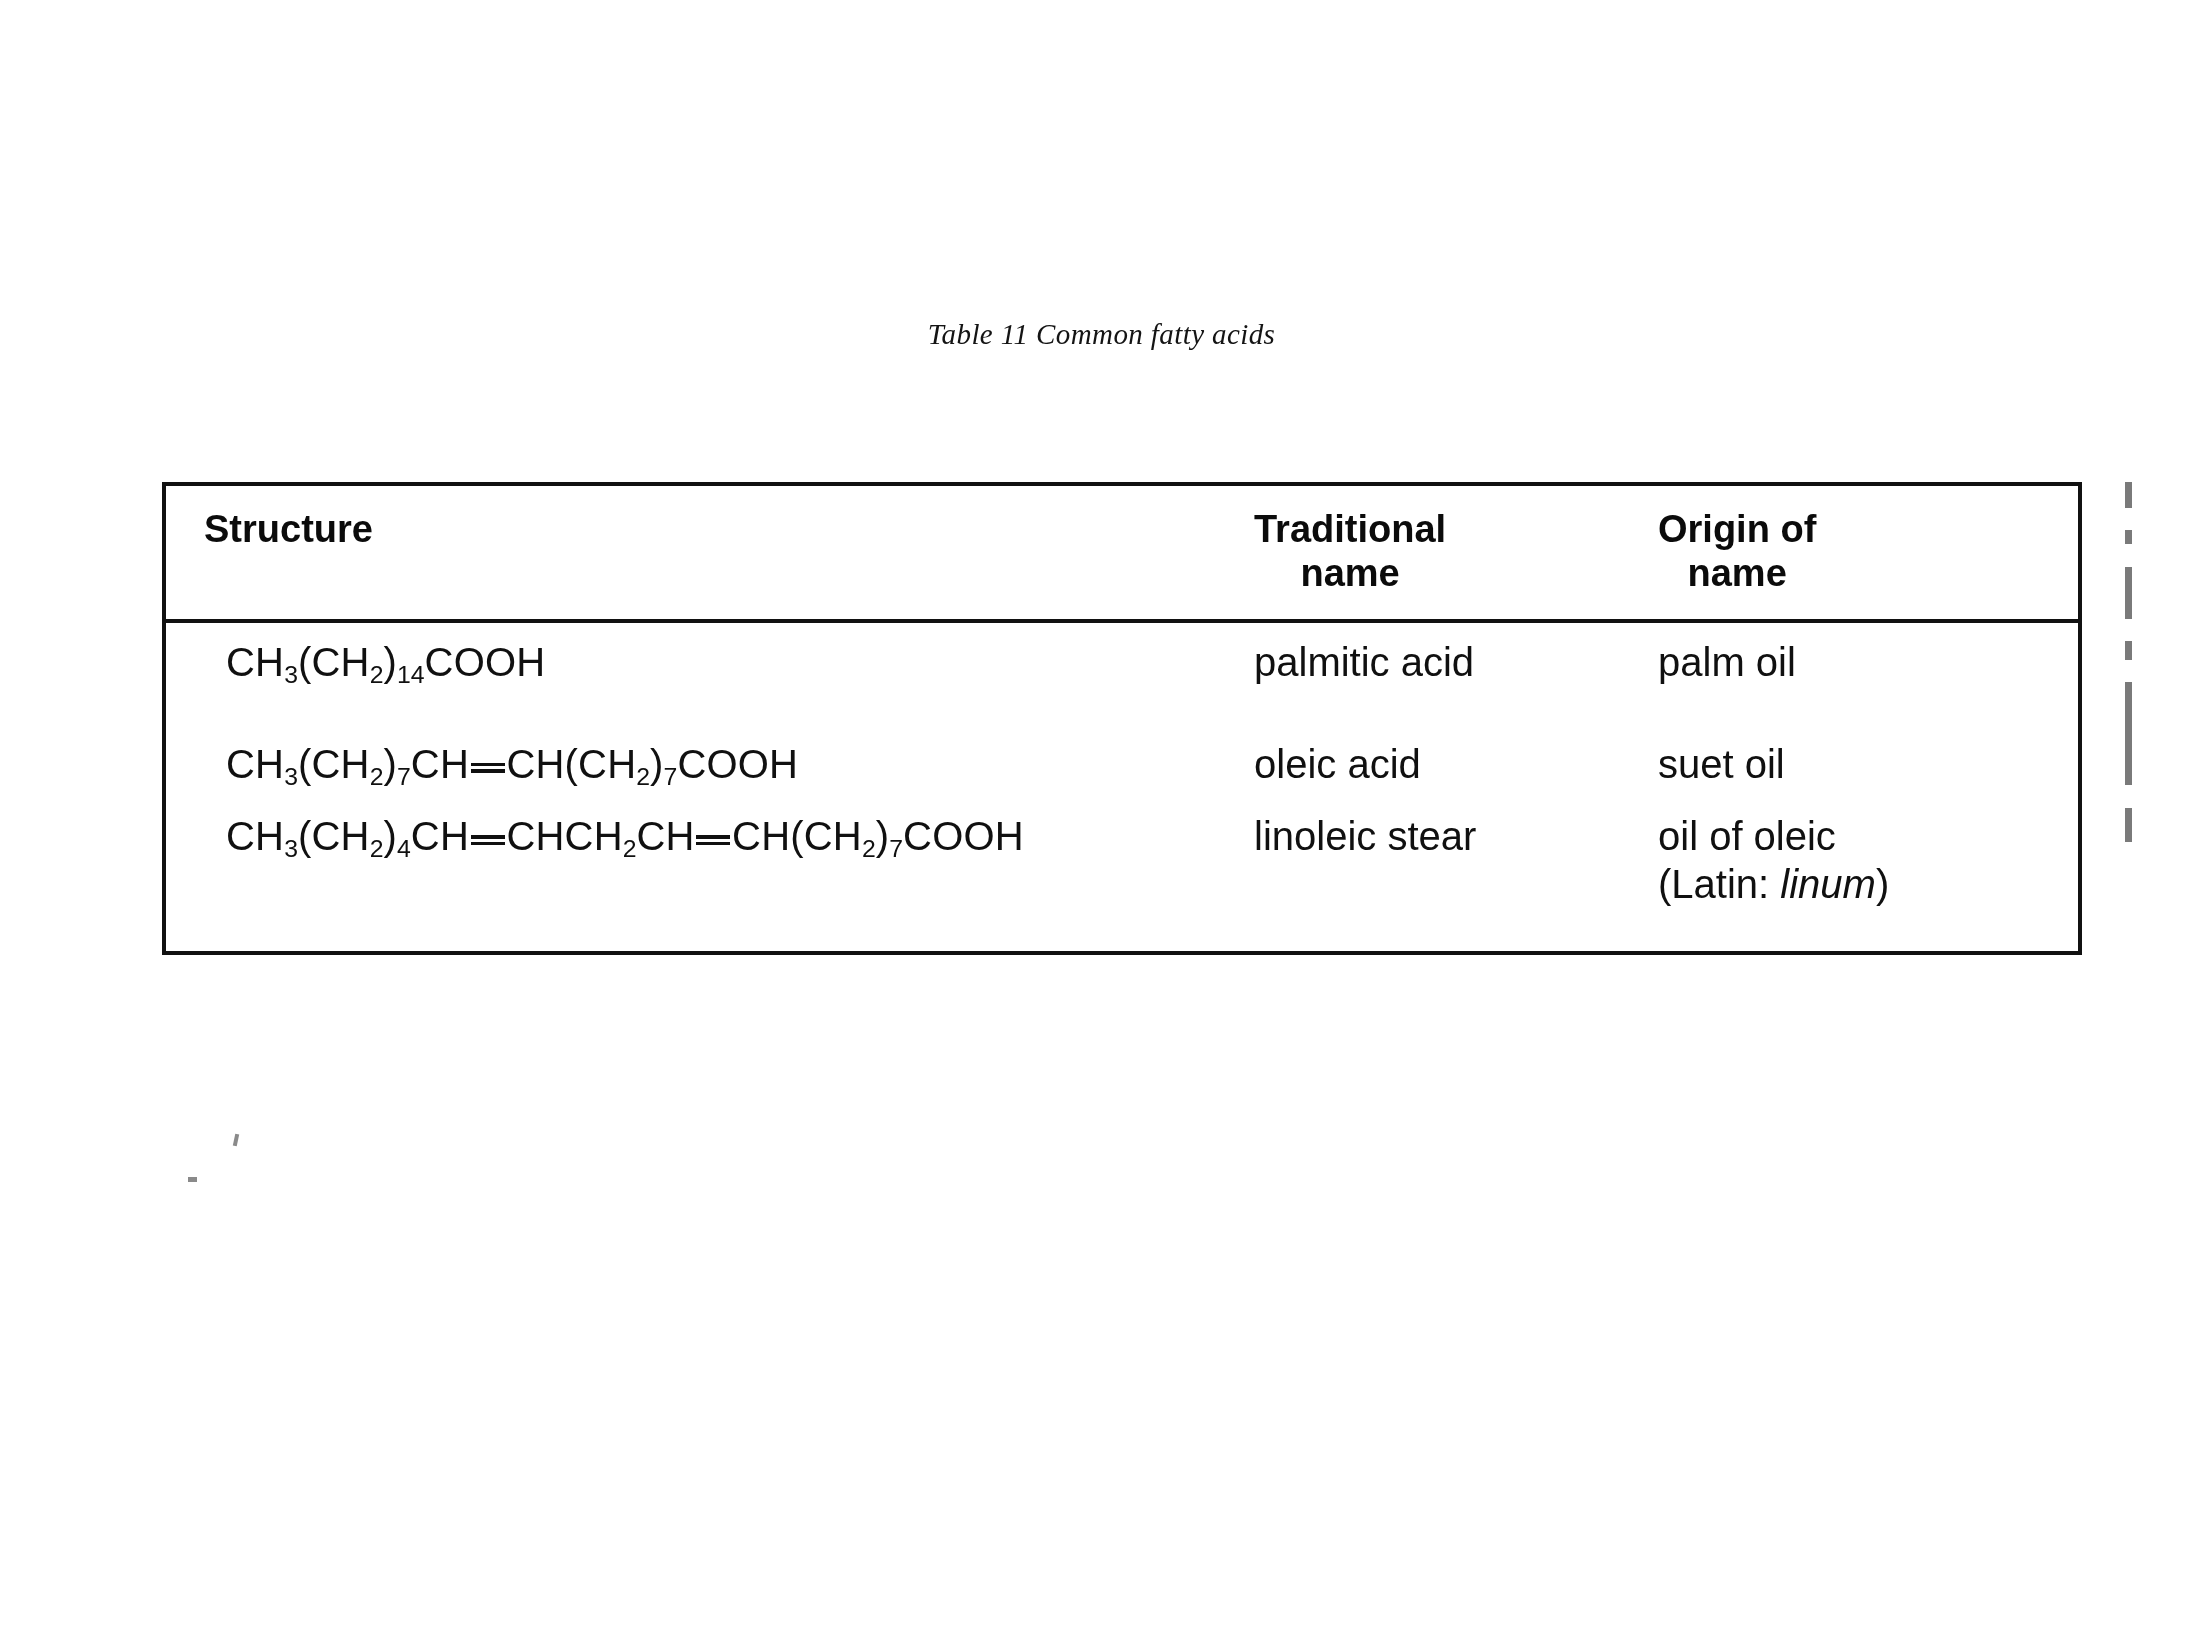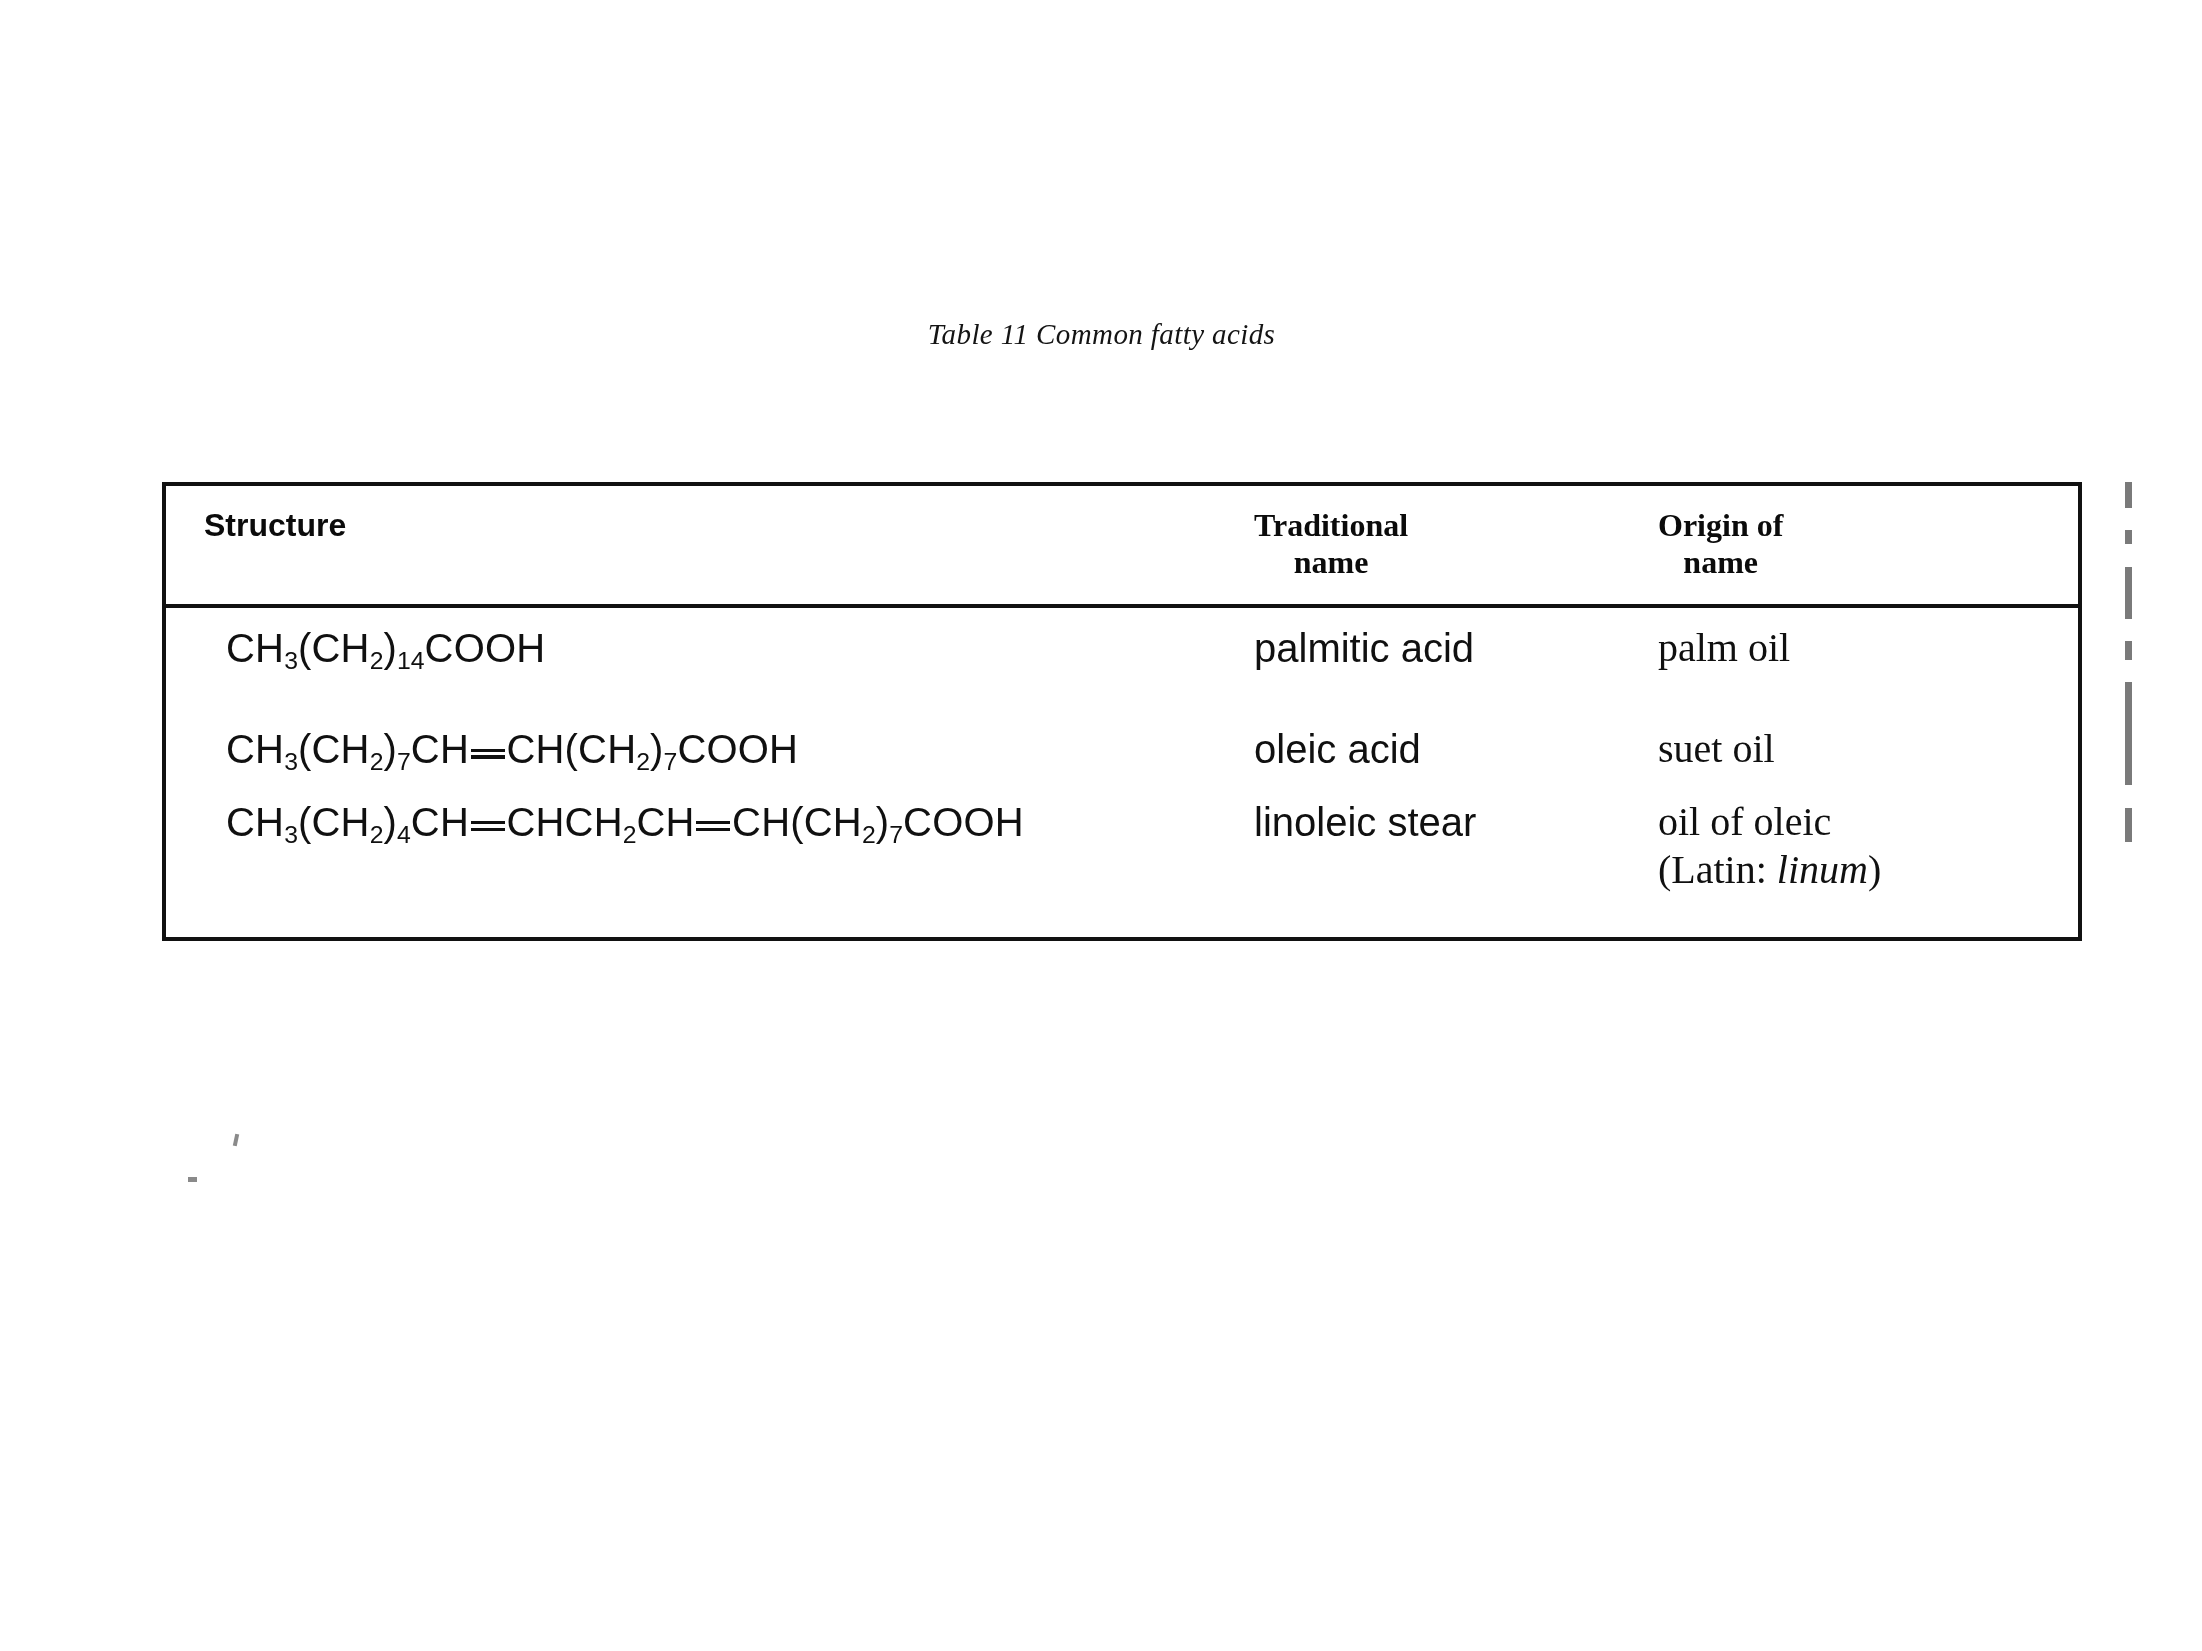--- a/index.html
+++ b/index.html
@@ -46,21 +46,21 @@
     box-sizing: border-box;
   }
 
   table.fatty {
     width: 100%;
     border-collapse: collapse;
     table-layout: fixed;
   }
 
   table.fatty thead th {
-    font-size: 32px;
+    font-size: 38px;
     font-weight: bold;
     text-align: left;
     padding: 20.6px 0 22.4px 0;
     vertical-align: top;
     line-height: 1.18;
     color: #0b0b0b;
   }
 
   table.fatty thead tr {
     border-bottom: 4.3px solid #111111;
@@ -127,21 +127,20 @@
     width: 34px;
     height: 3.4px;
     background: #101010;
   }
   .dbond::before { top: 36%; }
   .dbond::after { top: 58%; }
 
   .sub-line {
     display: block;
     white-space: nowrap;
-    font-family: Liberation Serif, serif;
   }
   .sub-line i {
     font-style: italic;
   }
 
   .edge-marks {
     position: absolute;
     top: 482px;
     left: 2125px;
     width: 13.8px;

